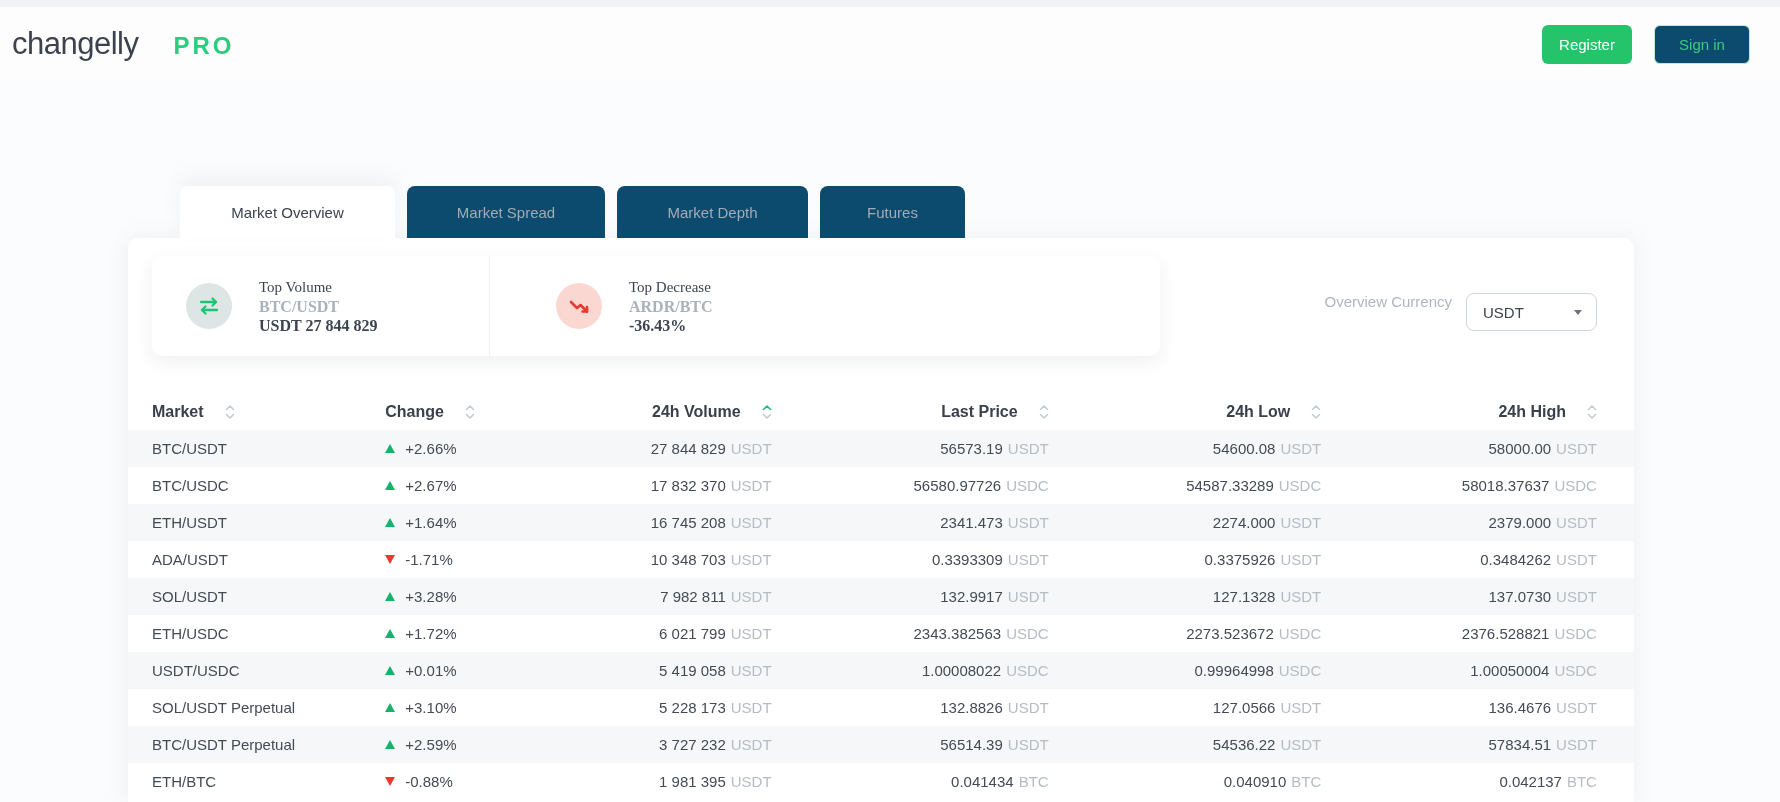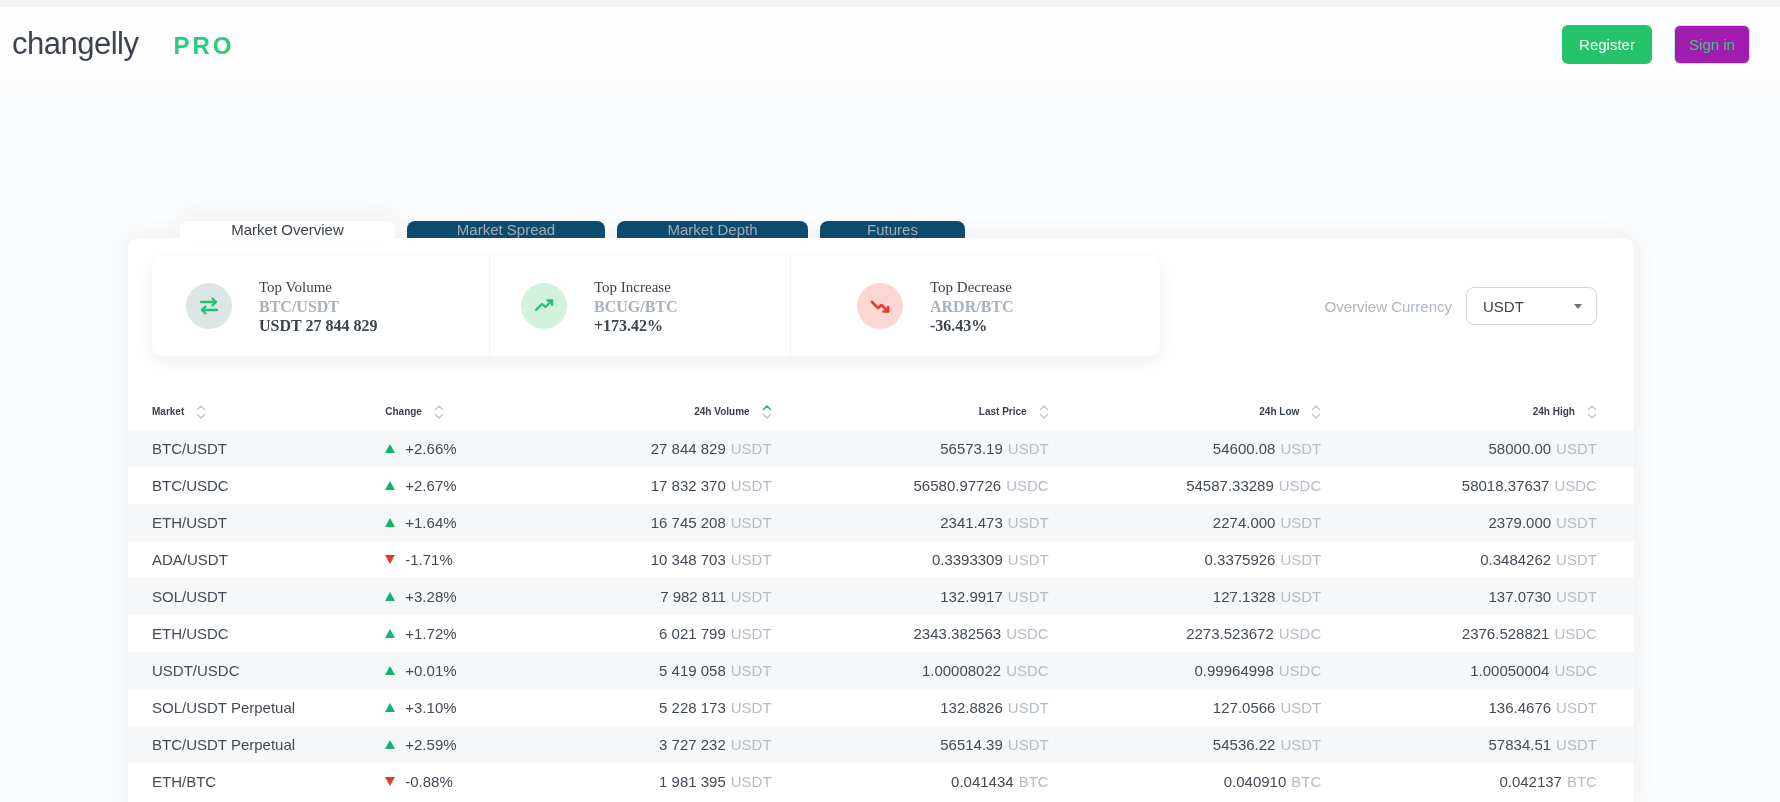--- a/index.html
+++ b/index.html
@@ -18,24 +18,24 @@
     display:flex; align-items:center; justify-content:space-between;
     padding:0 30px 0 12px;
   }
   .logo { display:flex; align-items:baseline; gap:10px; cursor:pointer; }
   .logo-main { font-size:31px; font-weight:500; color:#3d434d; letter-spacing:-0.5px; }
   .logo-pro { font-size:24px; font-weight:600; color:#2bcd7d; letter-spacing:3px;margin-left:25px; }
   .header-actions { display:flex; gap:22px; align-items:center; }
   .btn { font-size:15px; border-radius:6px; height:39px; display:flex; align-items:center;
          justify-content:center; cursor:pointer; }
   .btn-register { background:#25c46a; color:#ffffff; width:90px; border:none; }
-  .btn-signin  { background:#a21caf; color:#3ecb7c; width:76px; border:1px solid #b9ecd0; }
-
-  
-  .tabs { display:flex; gap:12px; margin:105px 0 0 180px; height:52px; position:relative; z-index:2;align-items:flex-end; }
+  .btn-signin  { background:#0c4a6e; color:#3ecb7c; width:96px; border:1px solid #b9ecd0; }
+
+  
+  .tabs { display:flex; gap:12px; margin:105px 0 0 180px; height:52px; position:relative; z-index:2; }
   .tab {
     border-radius:8px 8px 0 0; display:flex; align-items:center; justify-content:center;
     font-size:15px; color:#a3abb6; background:#0c4a6e; cursor:pointer;
   }
   .tab.active { background:#ffffff; color:#3c434d; box-shadow:0 -10px 18px rgba(110,120,140,0.07); }
   .tab.hover { background:#dfe4ea; }
 
   
   .panel {
     position:relative; z-index:1;
@@ -60,36 +60,36 @@
                justify-content:center; flex:0 0 auto; }
   .stat-icon.vol { background:#dde6e5; }
   .stat-icon.inc { background:#d2f2de; }
   .stat-icon.dec { background:#fbd7d2; }
   .stat-text { margin-left:27px; line-height:19px; }
   .stat-label { font-size:15px; color:#3d4450; }
   .stat-pair  { font-size:16px; font-weight:700; color:#a9b1ba; }
   .stat-value { font-size:16px; font-weight:700; color:#3d4450; }
 
   
-  .currency { position:absolute; top:31px; right:37px; display:flex; align-items:center; gap:14px; }
+  .currency { position:absolute; top:37px; right:37px; display:flex; align-items:flex-start; gap:14px; }
   .currency-label { font-size:15px; color:#aeb6c0; }
   .currency-select {
     width:131px; height:38px; border:1px solid #cfd5dc; border-radius:8px; background:#fff;
     display:flex; align-items:center; justify-content:space-between; padding:0 14px 0 16px;
     cursor:pointer; font-size:15px; color:#3c434d;
   }
   .caret-down { width:0; height:0; border-left:4px solid transparent; border-right:4px solid transparent;
                 border-top:5px solid #6b727c; }
 
   
   .market-table { margin-top:37px; }
   .t-head { display:flex; height:37px; align-items:center; padding:0 24px; }
   .t-row  { display:flex; height:37px; align-items:center; padding:0 24px; font-size:15px; color:#444b55; cursor:pointer; }
   .t-row.striped { background:#f5f7f8; }
-  .hcell { display:flex; align-items:center; gap:9px; font-size:10px; font-weight:700; color:#3a414b; cursor:pointer; }
+  .hcell { display:flex; align-items:center; gap:18px; font-size:16px; font-weight:700; color:#3a414b; cursor:pointer; }
   .c1 { width:16%;   justify-content:flex-start; }
   .c2 { width:12%;   justify-content:flex-start; }
   .c3 { width:14.5%; justify-content:flex-end; text-align:right; }
   .c4 { width:19%;   justify-content:flex-end; text-align:right; }
   .c5 { width:18.7%; justify-content:flex-end; text-align:right; }
   .c6 { width:19.8%; justify-content:flex-end; text-align:right; padding-right:13px; }
   .cell { display:flex; align-items:center; }
   .unit { color:#b5bcc4; margin-left:5px; }
   .tri-up { width:0; height:0; border-left:5.5px solid transparent; border-right:5.5px solid transparent;
             border-bottom:9px solid #15b26b; margin-right:10px; }
@@ -135,33 +135,20 @@
               <path d="M8.5 12.5 L5 16 L8.5 19.5"></path>
           </svg>
         </div>
         <div class="stat-text">
           <div class="stat-label">Top Volume</div>
           <div class="stat-pair">BTC/USDT</div>
           <div class="stat-value">USDT 27 844 829</div>
         </div>
       </div>
 
-      <div class="stat stat-2">
-        <div class="stat-icon inc">
-          <svg width="24" height="24" viewBox="0 0 24 24" fill="none" stroke="#1ec473" stroke-width="2.3" stroke-linecap="round" stroke-linejoin="round">
-            <path d="M4 16 L10 10 L13.5 13 L20 6.5"></path>
-              <path d="M15.5 6.5 H20 V11"></path>
-          </svg>
-        </div>
-        <div class="stat-text">
-          <div class="stat-label">Top Increase</div>
-          <div class="stat-pair">BCUG/BTC</div>
-          <div class="stat-value">+173.42%</div>
-        </div>
-      </div>
 
       <div class="stat stat-3">
         <div class="stat-icon dec">
           <svg width="24" height="24" viewBox="0 0 24 24" fill="none" stroke="#e8392e" stroke-width="2.6" stroke-linecap="round" stroke-linejoin="round">
             <path d="M4 8 L10 14 L13.5 11 L20 17.5"></path>
               <path d="M15.5 17.5 H20 V13"></path>
           </svg>
         </div>
         <div class="stat-text">
           <div class="stat-label">Top Decrease</div>

